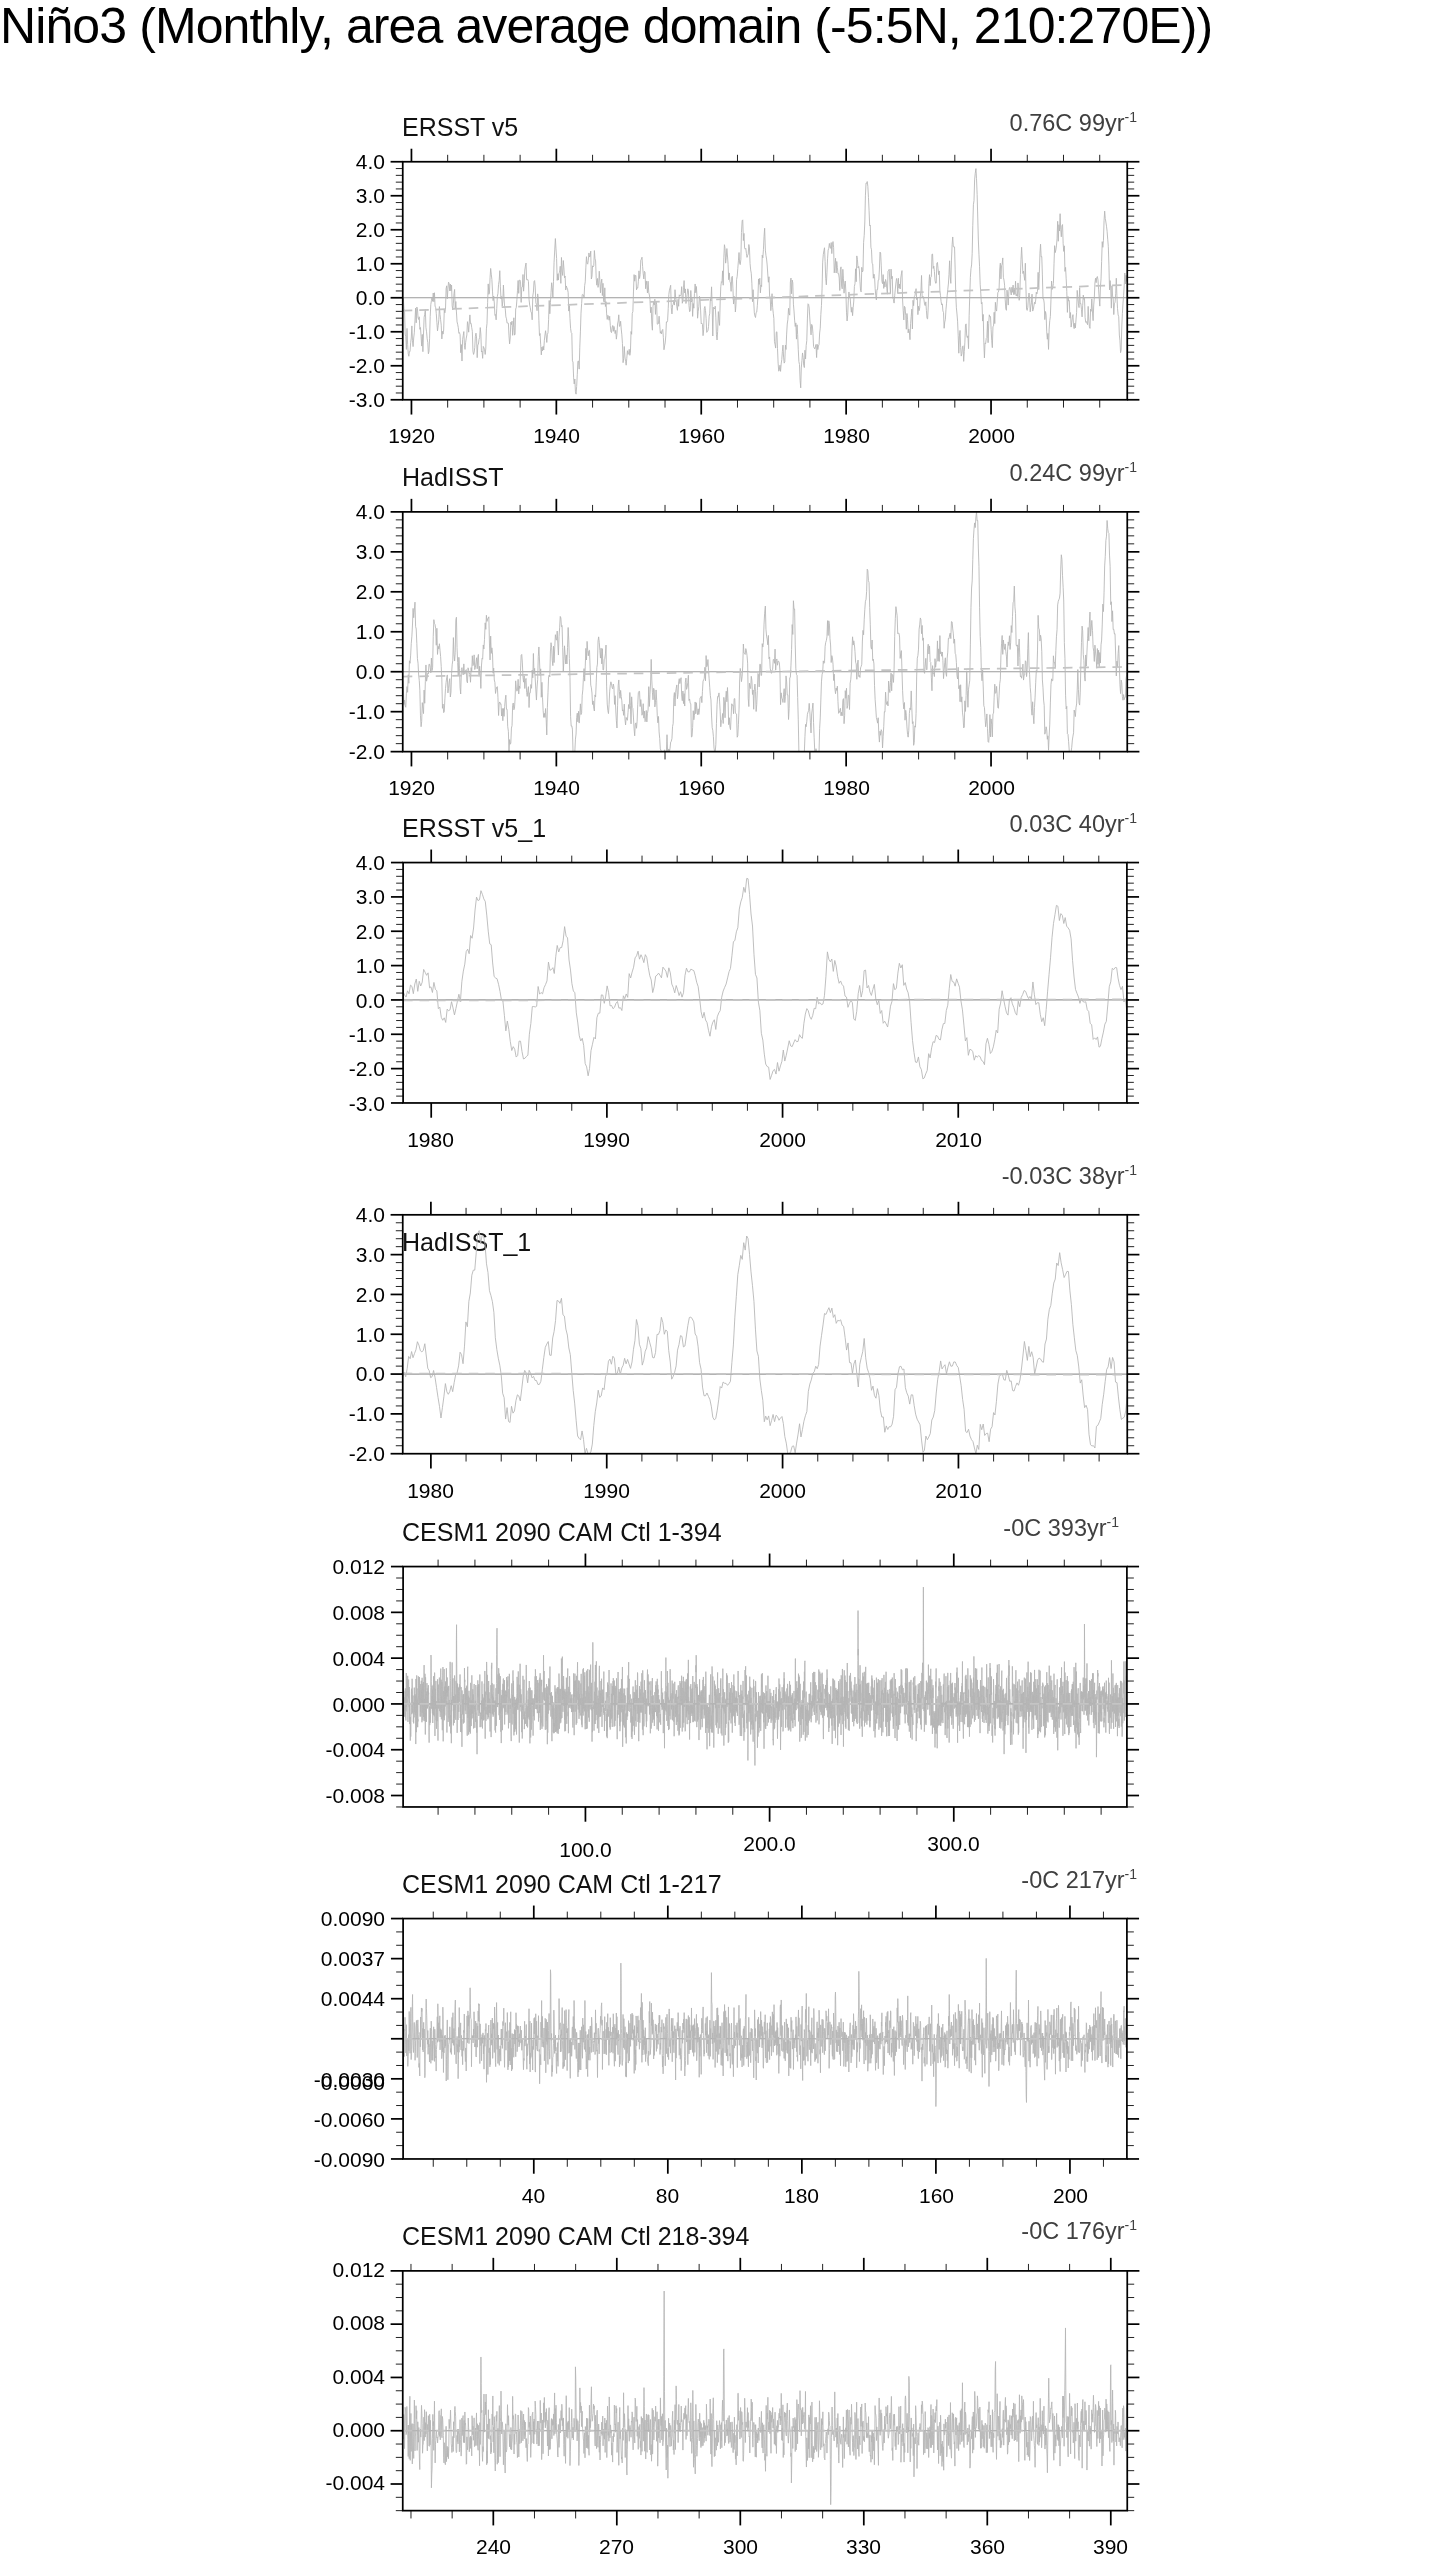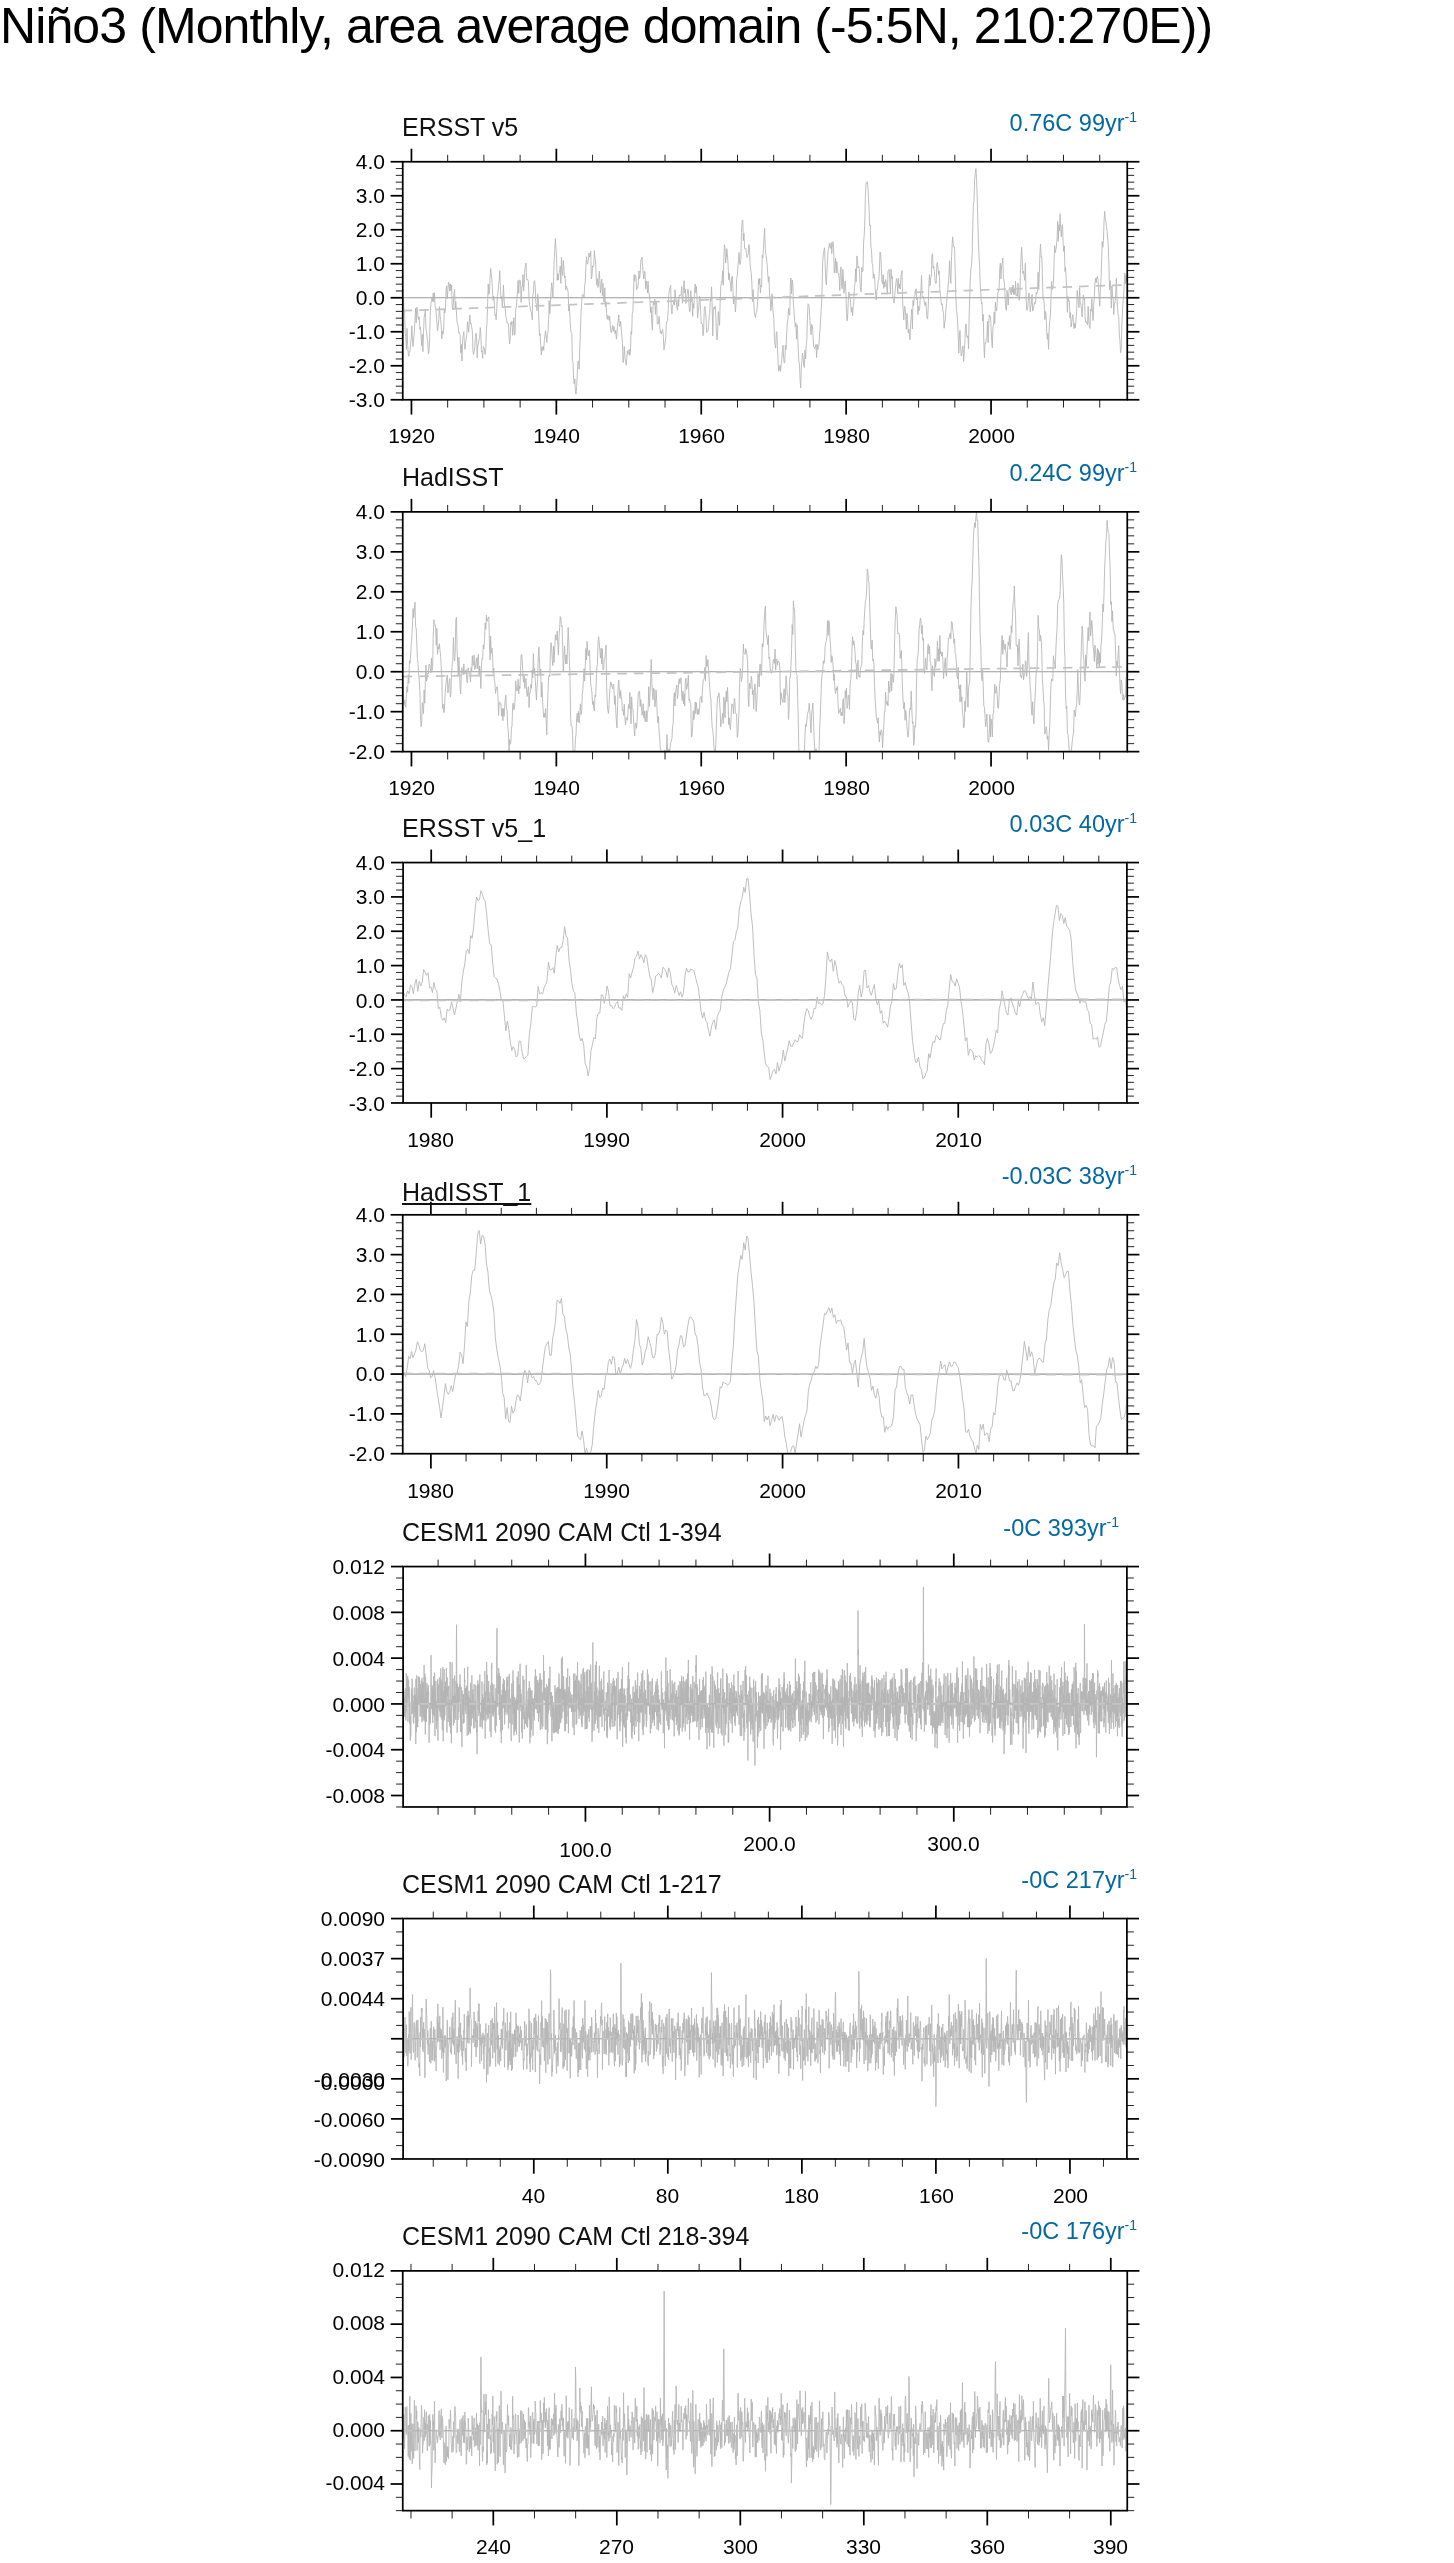--- a/index.html
+++ b/index.html
@@ -2,21 +2,21 @@
 <html style="font-size:14px"><head>
 <meta charset="utf-8">
 <style>
   html,body{margin:0;padding:0;background:#ffffff;}
   body{width:1455px;height:2563px;position:relative;overflow:hidden;
        font-family:"Liberation Sans",sans-serif;color:#000;}
   .main-title{position:absolute;left:0px;top:0px;font-size:50px;line-height:52px;
               white-space:nowrap;letter-spacing:-0.9px;color:#000;}
   .panel-title{position:absolute;font-size:25px;line-height:28px;white-space:nowrap;color:#111;}
   .trend-label{position:absolute;font-size:23.5px;line-height:26px;text-align:right;
-               white-space:nowrap;color:#0369a1;}
+               white-space:nowrap;color:#404040;}
   .trend-label sup{font-size:14px;line-height:8.7px;}
   .ylab{position:absolute;font-size:21px;line-height:26px;text-align:right;width:83px;color:#000;}
   .xlab{position:absolute;font-size:21px;line-height:26px;text-align:center;width:113px;color:#000;}
   svg.plot{position:absolute;overflow:visible;}
 </style>
 </head>
 <body>
 
 <div>
   <div class="main-title">Niño3 (Monthly, area average domain (-5:5N, 210:270E))</div>
@@ -441,21 +441,21 @@
         <div class="ylab" style="left: 302px; top: 988px;">0.0</div>
         <div class="ylab" style="left: 302px; top: 1022px;">-1.0</div>
         <div class="ylab" style="left: 302px; top: 1056px;">-2.0</div>
         <div class="ylab" style="left: 302px; top: 1091px;">-3.0</div>
         <div class="xlab" style="left: 374px; top: 1127px;">1980</div>
         <div class="xlab" style="left: 550px; top: 1127px;">1990</div>
         <div class="xlab" style="left: 726px; top: 1127px;">2000</div>
         <div class="xlab" style="left: 902px; top: 1127px;">2010</div>
       </div>
       <div class="panel" style="position: absolute; left: 0px; top: 0px;">
-        <div class="panel-title" style="left: 402px; top: 1178px; text-decoration: underline;">HadISST_1</div>
+        <div class="panel-title" style="left: 402px; top: 1228px;">HadISST_1</div>
         <div class="trend-label" style="left: 402px; top: 1163px; width: 735px;"><span>-0.03C 38yr</span><sup>-1</sup></div>
         <svg class="plot" width="794" height="288" style="left:368px;top:1192px;" viewBox="0 0 914 331">
           <defs>
             <clipPath id="clip3">
               <rect x="40" y="26" width="834" height="275"></rect>
             </clipPath>
           </defs>
           <g>
             <line x1="40" x2="874" y1="209.33333333333331" y2="209.33333333333331" stroke="#9a9a9a" stroke-width="1.3"></line>
           </g>

